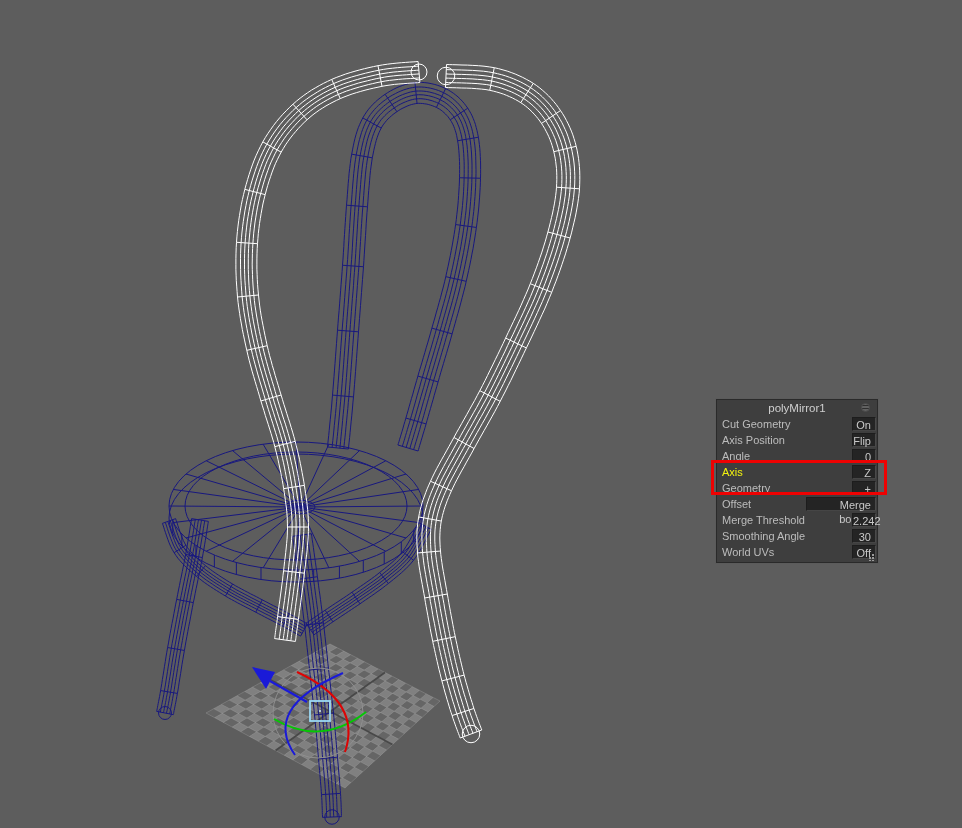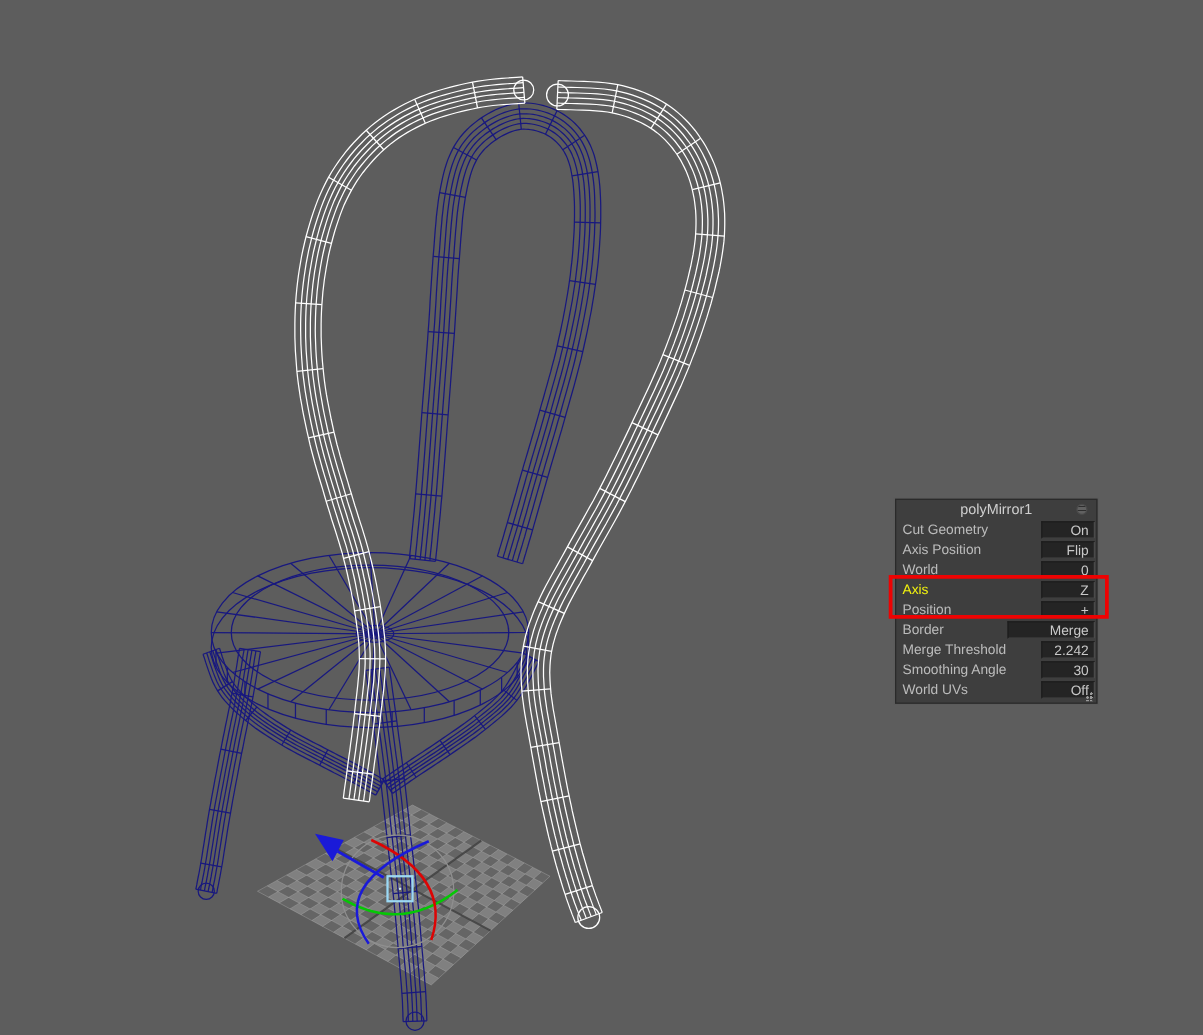--- a/index.html
+++ b/index.html
@@ -23,21 +23,21 @@
   .menu-icon{
     position:absolute;right:7px;top:3px;width:9px;height:9px;border-radius:50%;
     background:repeating-linear-gradient(#616161 0 1px,#2e2e2e 1px 2px,#616161 2px 3px);
     background-color:#5f5f5f;border:1px solid #4a4a4a;box-sizing:border-box;
   }
   .rows{position:absolute;left:0;top:16px;right:0;}
   .arow{height:16px;display:flex;align-items:center;justify-content:space-between;}
   .alabel{flex:1;padding-left:5px;color:#bcbcbc;white-space:nowrap;}
   .alabel.yellow{color:#f2f20e;}
   .aval{
-    width:43px;height:14px;margin-right:1px;background:#242424;
+    width:24px;height:14px;margin-right:1px;background:#242424;
     color:#c9c9c9;text-align:right;padding-right:4px;box-sizing:border-box;
     border:1px solid #1d1d1d;border-right-color:#4a4a4a;border-bottom-color:#454545;
   }
   .aval.wide{width:70px;}
   .grip{
     position:absolute;right:2px;bottom:1px;width:8px;height:8px;
     background:
       radial-gradient(circle at 6px 2px,#9a9a9a 1px,transparent 1.2px),
       radial-gradient(circle at 3px 5px,#9a9a9a 1px,transparent 1.2px),
       radial-gradient(circle at 6px 5px,#9a9a9a 1px,transparent 1.2px),
@@ -559,33 +559,33 @@
   <div class="rows" id="panel-rows">
       <div class="arow">
         <span class="alabel">Cut Geometry</span>
         <div class="aval">On</div>
       </div>
       <div class="arow">
         <span class="alabel">Axis Position</span>
         <div class="aval">Flip</div>
       </div>
       <div class="arow">
-        <span class="alabel">World</span>
+        <span class="alabel">Angle</span>
         <div class="aval">0</div>
       </div>
       <div class="arow">
         <span class="alabel yellow">Axis</span>
         <div class="aval">Z</div>
       </div>
       <div class="arow">
-        <span class="alabel">Position</span>
+        <span class="alabel">Geometry</span>
         <div class="aval">+</div>
       </div>
       <div class="arow">
-        <span class="alabel">Border</span>
+        <span class="alabel">Offset</span>
         <div class="aval wide">Merge border</div>
       </div>
       <div class="arow">
         <span class="alabel">Merge Threshold</span>
         <div class="aval">2.242</div>
       </div>
       <div class="arow">
         <span class="alabel">Smoothing Angle</span>
         <div class="aval">30</div>
       </div>

